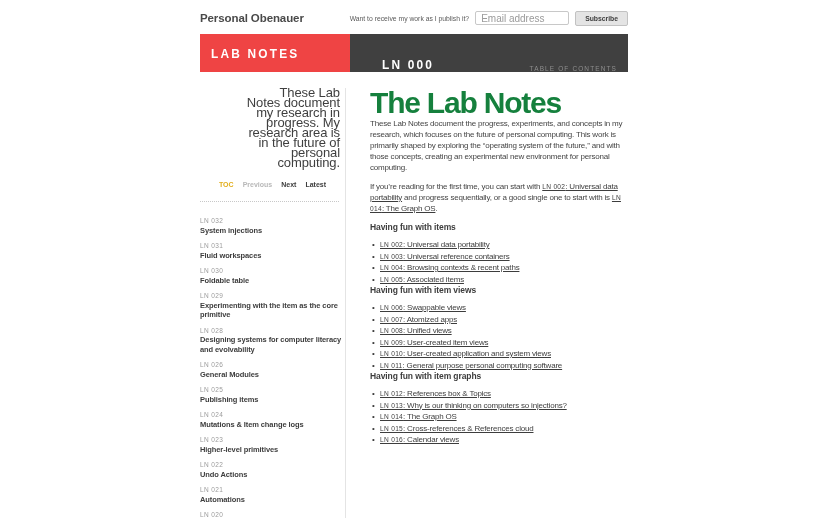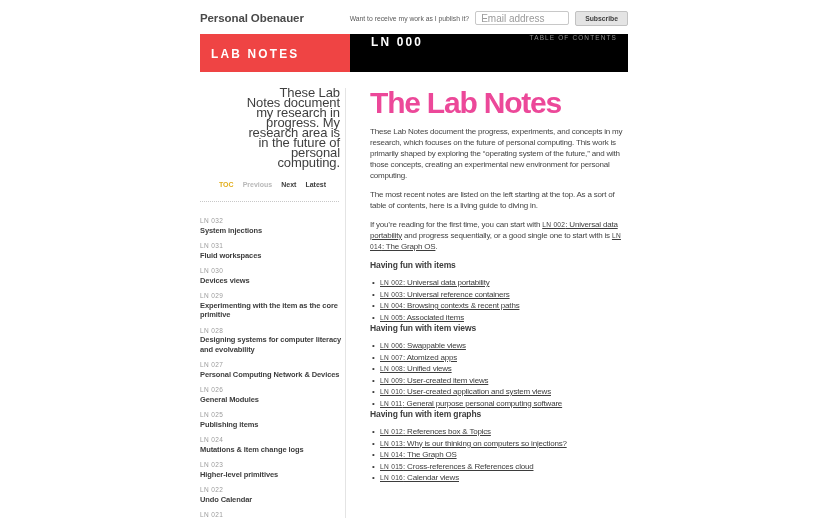--- a/index.html
+++ b/index.html
@@ -12,41 +12,41 @@
   .brand { font-size: 11.5px; font-weight: bold; color: #4a4a4a; letter-spacing: -0.1px; text-decoration: none; }
   .sub-form { display: flex; align-items: center; gap: 6px; }
   .sub-prompt { font-size: 6.8px; color: #5a5a5a; }
   .email-input { width: 94px; height: 14px; border: 1px solid #c8c8c8; border-radius: 2px; font-size: 10px; padding: 0 5px; color: #333; outline: none; font-family: "Liberation Sans", sans-serif; }
   .email-input::placeholder { color: #9a9a9a; }
   .subscribe-btn { height: 15px; padding: 0 9px; font-size: 6.8px; font-weight: bold; color: #3d3d3d; background: #e4e4e4; border: 1px solid #c2c2c2; border-radius: 2px; font-family: "Liberation Sans", sans-serif; cursor: pointer; }
 
   
   .banner { display: flex; height: 38px; margin-top: 7px; }
   .banner-left { width: 150px; background: #ef4444; display: flex; align-items: center; padding-left: 11px; }
-  .banner-right { flex: 1; background: #000000; display: flex; align-items: flex-start; justify-content: space-between; padding: 0 11px 0 21px; }
+  .banner-right { flex: 1; background: #404040; display: flex; align-items: flex-end; justify-content: space-between; padding: 0 11px 0 32px; }
   .cond { display: inline-block; transform: scaleX(0.88); transform-origin: left center; white-space: nowrap; }
   .site-label, .banner-note { font-size: 13.5px; font-weight: bold; color: #fff; letter-spacing: 2.5px; }
   .page-label { font-size: 6.8px; color: #8e8e8e; letter-spacing: 1.2px; transform: scaleX(0.95); transform-origin: right center; display: inline-block; white-space: nowrap; }
 
   
   .content { display: flex; align-items: flex-start; margin-top: 16px; }
   .sidebar { width: 146px; border-right: 1px solid #e4e4e4; padding-bottom: 30px; flex-shrink: 0; }
   .sidebar-intro { text-align: right; font-size: 13px; line-height: 10px; color: #3f3f3f; padding: 0 5px; letter-spacing: -0.1px; margin-left: 39px; }
   .sidebar-nav { display: flex; justify-content: center; gap: 9px; margin-top: 13px; font-size: 7px; font-weight: bold; }
   .sidebar-nav a { text-decoration: none; cursor: pointer; }
   .nav-toc { color: #e2ae1c; }
   .nav-prev { color: #b8b8b8; }
   .nav-next, .nav-latest { color: #3d3d3d; }
   .sidebar-divider { border: none; border-top: 1px dotted #c8c8c8; margin: 13px 6px 15px 0; }
   .note-item { margin-bottom: 7px; display: block; text-decoration: none; cursor: pointer; }
   .note-id-label { font-size: 6.5px; color: #9c9c9c; letter-spacing: 0.4px; }
   .note-title { font-size: 7.5px; font-weight: bold; color: #3d3d3d; line-height: 9.5px; margin-top: 1.5px; letter-spacing: -0.1px; }
 
   .main { flex: 1; padding-left: 24px; }
-  .main-title { font-size: 30px; font-weight: 800; color: #ec4899; letter-spacing: -1.2px; line-height: 1; margin-bottom: 8px; }
+  .main-title { font-size: 30px; font-weight: 800; color: #15803d; letter-spacing: -1.2px; line-height: 1; margin-bottom: 0; }
   .main p { font-size: 8px; line-height: 11px; color: #454545; margin-bottom: 8px; letter-spacing: -0.2px; }
   .inline-link, .note-link { color: #3d3d3d; text-decoration: underline; cursor: pointer; }
   .ln-prefix { font-size: 6.6px; letter-spacing: 0.3px; }
   .section-heading { font-size: 8.5px; font-weight: bold; color: #3d3d3d; margin: 0 0 7px; letter-spacing: -0.1px; }
   .section ul { list-style: none; padding-left: 10px; }
   .section li { font-size: 8px; line-height: 11.5px; color: #454545; position: relative; letter-spacing: -0.2px; }
   .section li::before { content: "\2022"; position: absolute; left: -8px; color: #3d3d3d; }
 </style>
 </head>
 <body>
@@ -89,37 +89,33 @@
     <div class="note-title">System injections</div>
   </a>
 
   <a class="note-item">
     <div class="note-id-label">LN 031</div>
     <div class="note-title">Fluid workspaces</div>
   </a>
 
   <a class="note-item">
     <div class="note-id-label">LN 030</div>
-    <div class="note-title">Devices views</div>
+    <div class="note-title">Foldable table</div>
   </a>
 
   <a class="note-item">
     <div class="note-id-label">LN 029</div>
     <div class="note-title">Experimenting with the item as the core primitive</div>
   </a>
 
   <a class="note-item">
     <div class="note-id-label">LN 028</div>
     <div class="note-title">Designing systems for computer literacy and evolvability</div>
   </a>
 
-  <a class="note-item">
-    <div class="note-id-label">LN 027</div>
-    <div class="note-title">Personal Computing Network &amp; Devices</div>
-  </a>
 
   <a class="note-item">
     <div class="note-id-label">LN 026</div>
     <div class="note-title">General Modules</div>
   </a>
 
   <a class="note-item">
     <div class="note-id-label">LN 025</div>
     <div class="note-title">Publishing items</div>
   </a>
@@ -129,39 +125,38 @@
     <div class="note-title">Mutations &amp; Item change logs</div>
   </a>
 
   <a class="note-item">
     <div class="note-id-label">LN 023</div>
     <div class="note-title">Higher-level primitives</div>
   </a>
 
   <a class="note-item">
     <div class="note-id-label">LN 022</div>
-    <div class="note-title">Undo Calendar</div>
+    <div class="note-title">Undo Actions</div>
   </a>
 
   <a class="note-item">
     <div class="note-id-label">LN 021</div>
     <div class="note-title">Automations</div>
   </a>
 
   <a class="note-item">
     <div class="note-id-label">LN 020</div>
     <div class="note-title"></div>
   </a>
 </div>
     </div>
 
     <div class="main">
       <h1 class="main-title">The Lab Notes</h1>
       <p>These Lab Notes document the progress, experiments, and concepts in my research, which focuses on the future of personal computing. This work is primarily shaped by exploring the “operating system of the future,” and with those concepts, creating an experimental new environment for personal computing.</p>
-      <p>The most recent notes are listed on the left starting at the top. As a sort of table of contents, here is a living guide to diving in.</p>
       <p><span>If you’re reading for the first time, you can start with </span><a class="inline-link"><span class="ln-prefix">LN 002</span><span>: Universal data portability</span></a><span> and progress sequentially, or a good single one to start with is </span><a class="inline-link"><span class="ln-prefix">LN 014</span><span>: The Graph OS</span></a><span>.</span></p>
       <div>
   <div class="section">
     <h3 class="section-heading">Having fun with items</h3>
     <ul>
   <li><a class="note-link"><span class="ln-prefix">LN 002</span><span>: Universal data portability</span></a></li>
 
   <li><a class="note-link"><span class="ln-prefix">LN 003</span><span>: Universal reference containers</span></a></li>
 
   <li><a class="note-link"><span class="ln-prefix">LN 004</span><span>: Browsing contexts &amp; recent paths</span></a></li>

